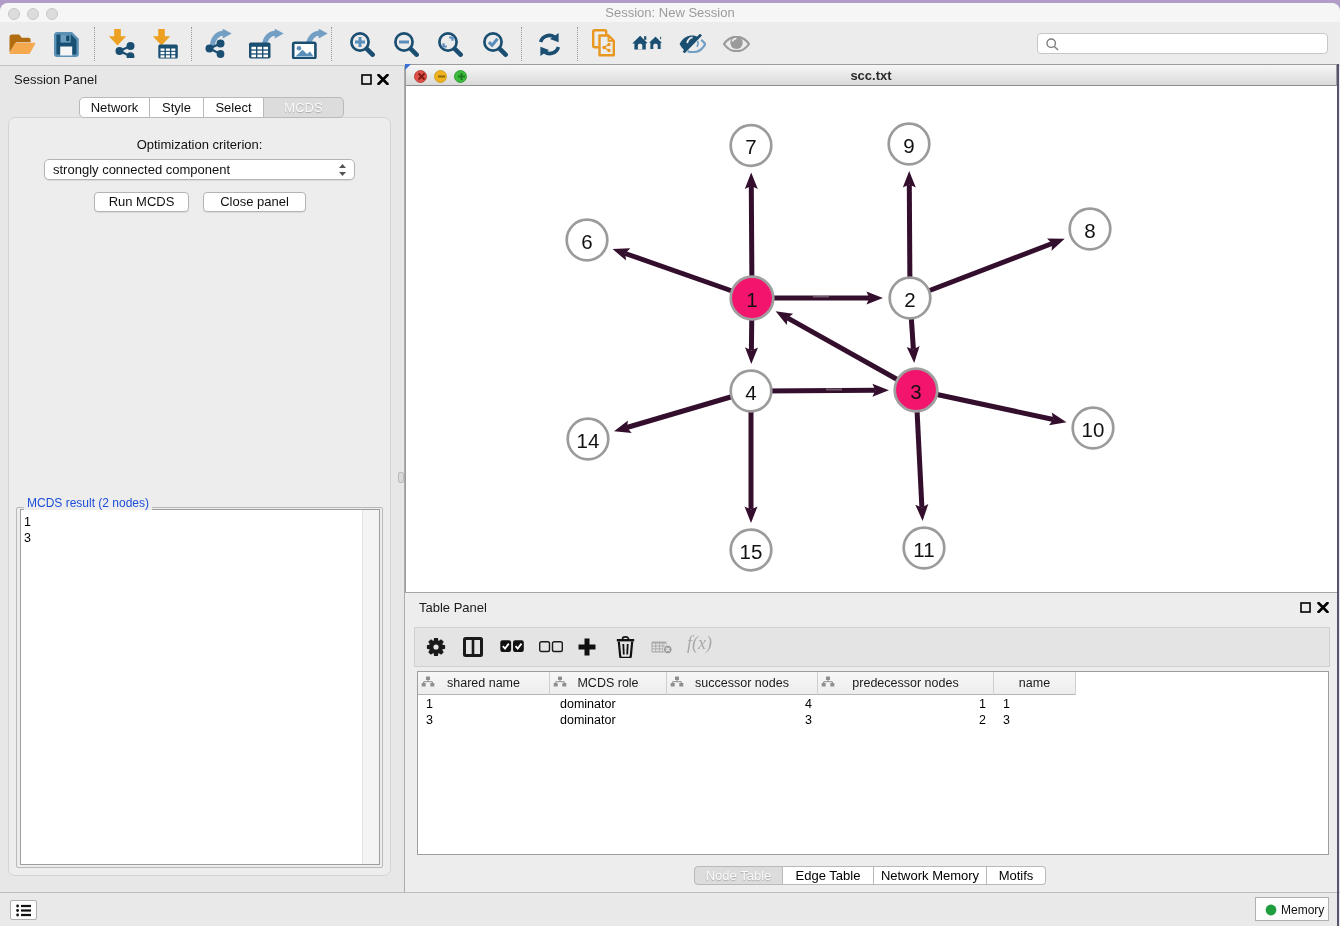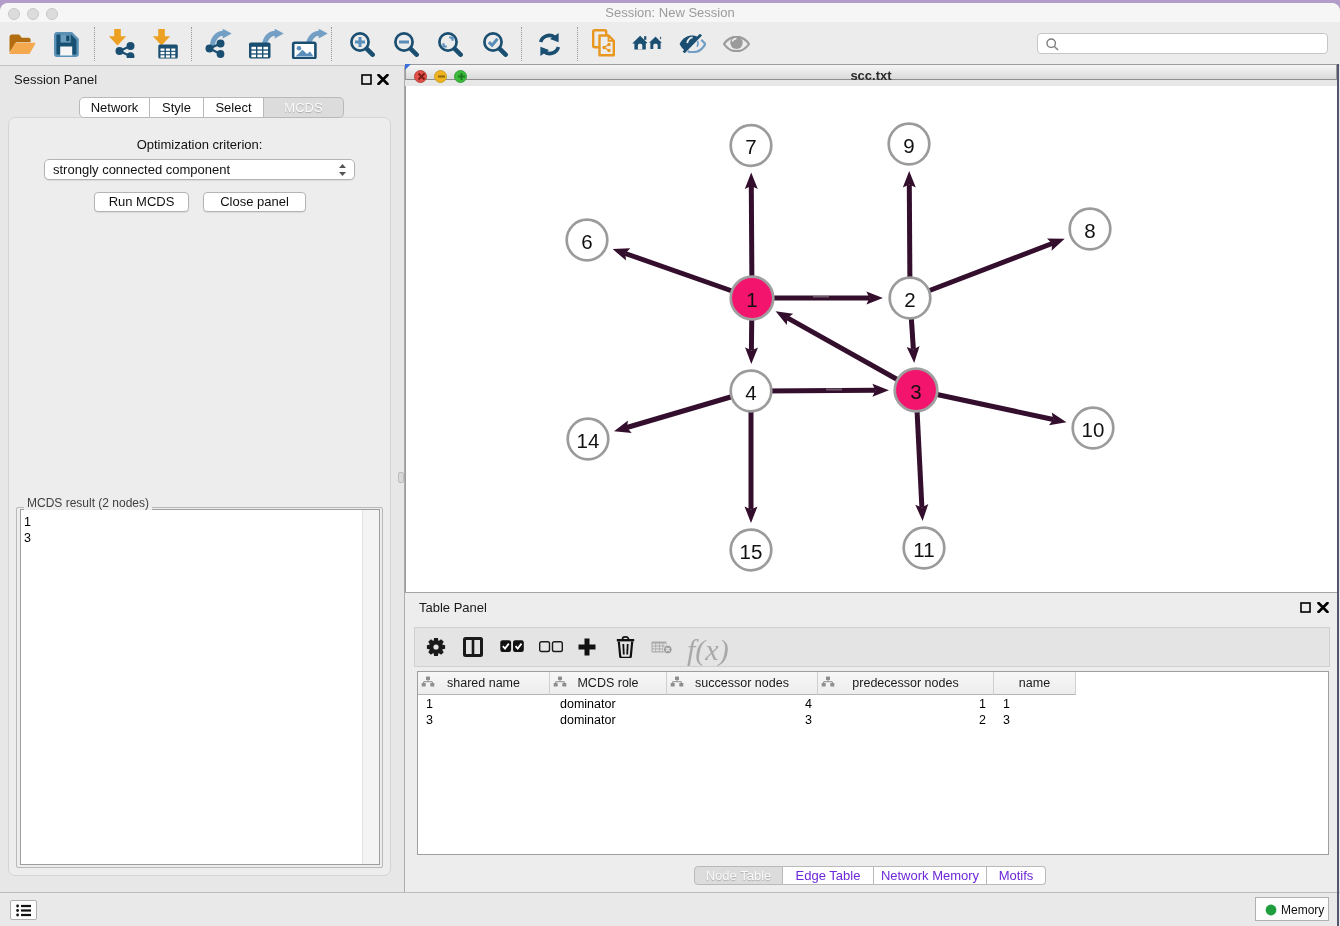--- a/index.html
+++ b/index.html
@@ -13,39 +13,39 @@
 .vsep { position:absolute; top:5px; height:34px; width:0; border-left:1px dotted #999; }
 #search { left:1037px; top:33px; width:291px; height:21px; background:#fff; border:1px solid #c6c6c6; border-radius:4px; }
 #leftpanel { left:0; top:66px; width:404px; height:826px; background:#e7e7e7; }
 #cp-head { left:14px; top:72px; font-size:13px; color:#1a1a1a; }
 #tabpane { left:8px; top:117px; width:383px; height:759px; background:#ededed; border:1px solid #d4d4d4; border-radius:7px; }
 .tab { position:absolute; top:97px; height:21px; background:#fff; border:1px solid #b9b9b9; border-left:none; font-size:13px; color:#111; text-align:center; line-height:20px; z-index:3; }
 #opt-label { left:8px; top:137px; width:383px; text-align:center; font-size:13px; color:#111; }
 #dropdown { left:44px; top:159px; width:311px; height:21px; background:#fff; border:1px solid #b4b4b4; border-radius:5px; font-size:13px; color:#111; line-height:19px; padding-left:8px; box-shadow:0 1px 1px rgba(0,0,0,0.08); }
 .btn { position:absolute; height:20px; background:#fff; border:1px solid #b4b4b4; border-radius:4px; font-size:13px; color:#111; text-align:center; line-height:18px; box-shadow:0 1px 1px rgba(0,0,0,0.08); }
 #groupbox { left:16px; top:507px; width:367px; height:361px; border:1px solid #b9b9b9; border-radius:2px; }
-#grouplabel { left:24px; top:497px; height:13px; line-height:13px; background:#ededed; padding:0 3px; font-size:12px; color:#404040; z-index:4; }
+#grouplabel { left:24px; top:497px; height:13px; line-height:13px; background:#ededed; padding:0 3px; font-size:12px; color:#1d4ed8; z-index:4; }
 #resultbox { left:20px; top:509px; width:360px; height:356px; background:#fff; border:1px solid #9e9e9e; font-size:12.5px; color:#000; }
 #resultbox .sb { position:absolute; right:0; top:0; width:17px; height:100%; background:#f4f4f4; border-left:1px solid #e2e2e2; }
 #vsplit { left:404px; top:66px; width:1px; height:826px; background:#acacac; }
 #vhandle { left:398px; top:472px; width:6px; height:11px; background:#d9d9d9; border:1px solid #bbb; border-radius:2px; }
-#netframe-title { left:405px; top:64px; width:932px; height:16px; background:linear-gradient(#f6f6f6,#dadada); border:1px solid #9c9c9c; border-bottom:1px solid #8e8e8e; }
+#netframe-title { left:405px; top:64px; width:932px; height:22px; background:linear-gradient(#f6f6f6,#dadada); border:1px solid #9c9c9c; border-bottom:1px solid #8e8e8e; }
 #netframe-title .t { position:absolute; width:100%; top:3px; text-align:center; font-size:13px; font-weight:bold; color:#2a2a2a; }
 .tl { position:absolute; top:5px; width:13px; height:13px; border-radius:50%; }
 #canvas { left:405px; top:86px; width:932px; height:506px; background:#fff; border-left:1px solid #9c9c9c; }
 #tablepanel { left:405px; top:592px; width:932px; height:300px; background:#ededed; border-top:1px solid #a5a5a5; }
 #tp-head { left:419px; top:600px; font-size:13px; color:#1a1a1a; }
 #tp-toolbar { left:414px; top:627px; width:916px; height:40px; background:#e4e4e4; border:1px solid #d0d0d0; }
-#fx { left:687px; top:633px; font-family:"Liberation Serif",serif; font-style:italic; font-size:30px; color:#a9a9a9; }
+#fx { left:687px; top:633px; font-family:"Liberation Serif",serif; font-style:italic; font-size:18px; color:#a9a9a9; }
 #tablebox { left:417px; top:671px; width:912px; height:184px; background:#fff; border:1px solid #9e9e9e; }
 #thead { position:absolute; left:0; top:0; width:658px; height:23px; background:linear-gradient(#f7f7f7,#ededed); border-bottom:1px solid #b4b4b4; }
 .hcell { position:absolute; top:0; height:23px; border-right:1px solid #cfcfcf; font-size:12.5px; color:#1a1a1a; text-align:center; line-height:23px; }
 .trow { position:absolute; left:0; width:700px; height:16px; font-size:12.5px; color:#000; }
 .trow span { position:absolute; top:0; line-height:16px; }
-.seg { position:absolute; top:866px; height:19px; background:#fff; border:1px solid #b9b9b9; border-left:none; font-size:13px; color:#6d28d9; text-align:center; line-height:18px; }
+.seg { position:absolute; top:866px; height:19px; background:#fff; border:1px solid #b9b9b9; border-left:none; font-size:13px; color:#000000; text-align:center; line-height:18px; }
 #statusbar { left:0; top:892px; width:1340px; height:34px; background:#e9e9e9; border-top:1px solid #bdbdbd; }
 #listbtn { left:10px; top:900px; width:27px; height:20px; background:#fdfdfd; border:1px solid #b0b0b0; border-radius:2px; }
 #membtn { left:1255px; top:897px; width:74px; height:24px; background:#fdfdfd; border:1px solid #b0b0b0; font-size:12px; color:#111; }
 #rightedge { left:1337px; top:64px; width:2px; height:862px; background:#55556e; }
 </style></head>
 <body>
 <div id="win">
     <div id="page">
 
 <div class="abs" id="titlebar">

